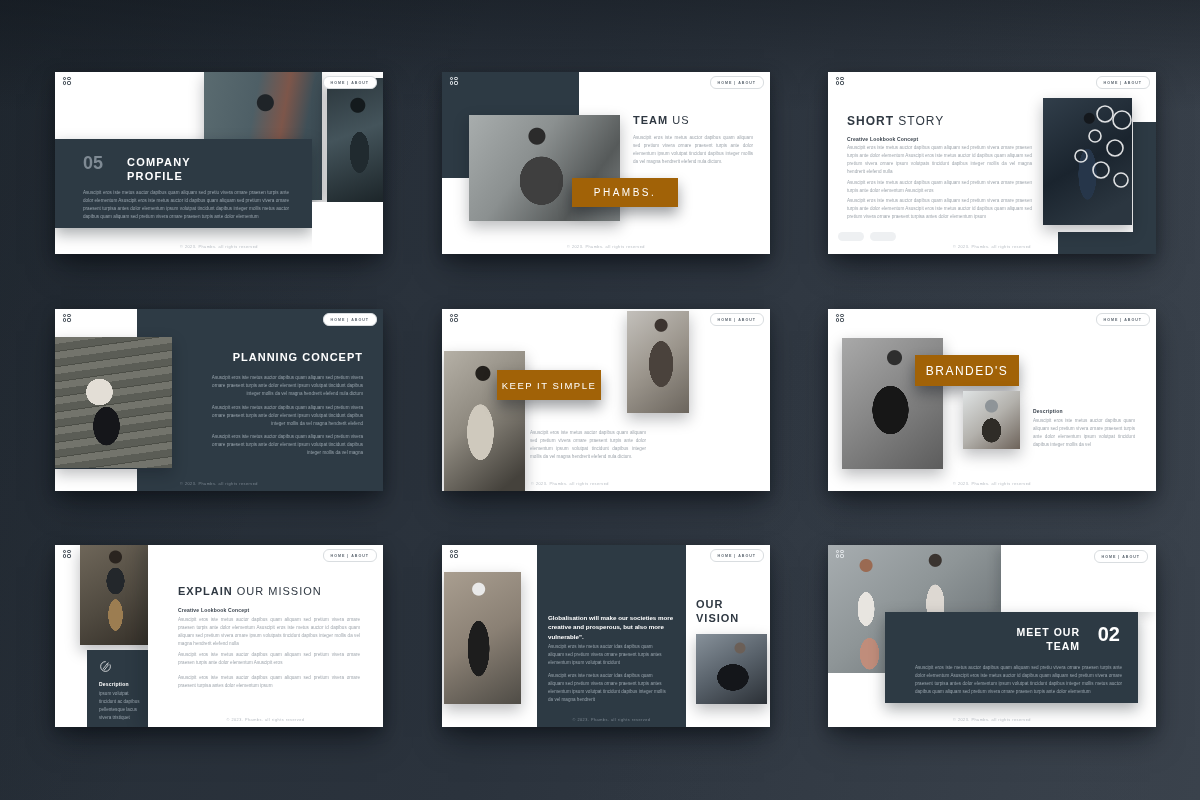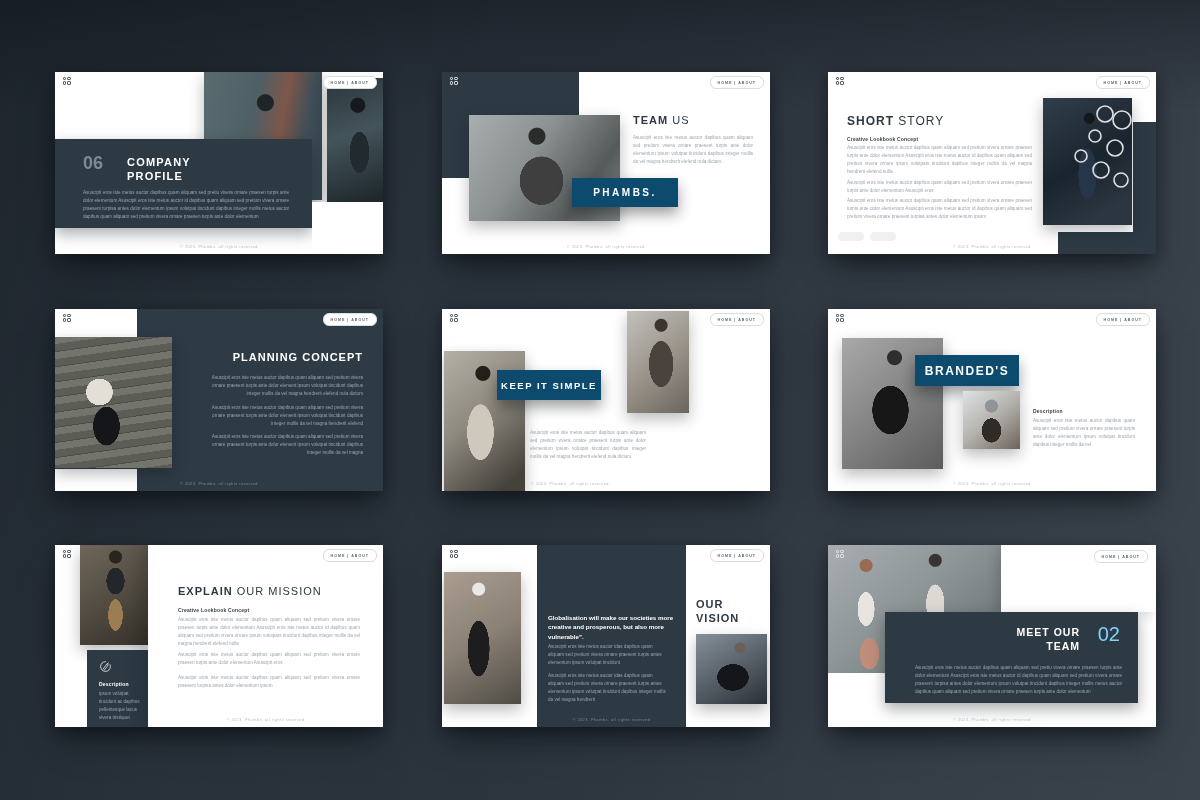--- a/index.html
+++ b/index.html
@@ -38,22 +38,22 @@
           font-size:3.8px;letter-spacing:.5px;color:#b4bac0;}
   .footer.on-dark{color:#7e8993;}
   .h{position:absolute;font-weight:bold;color:#2f3842;letter-spacing:1px;white-space:nowrap;}
   .h .lt{font-weight:normal;}
   .h.on-dark{color:#ffffff;}
   .sub{position:absolute;font-size:5px;font-weight:bold;color:#39424c;letter-spacing:.2px;}
   .sub.on-dark{color:#fff;}
   .p{position:absolute;font-size:4.6px;line-height:1.75;color:#a0a7ae;text-align:justify;}
   .p.on-dark{color:#97a3ac;}
   .bignum{position:absolute;font-weight:bold;color:#7f8a94;}
-  .banner{position:absolute;background:#0c4a6e;display:flex;align-items:center;justify-content:center;
-          color:#fff;font-weight:bold;box-shadow:0 7px 14px rgba(10,16,22,.4);}
+  .banner{position:absolute;background:#a16207;display:flex;align-items:center;justify-content:center;
+          color:#fff;font-weight:normal;box-shadow:0 7px 14px rgba(10,16,22,.4);}
   .pill{position:absolute;background:#eef0f2;border-radius:5px;}
   .rings{position:absolute;inset:0;width:100%;height:100%;}
   
   .ph-s1a{background:
     radial-gradient(circle 9px at 52% 24%, #1f2428 0 8px, transparent 9px),
     radial-gradient(ellipse 24px 34px at 50% 72%, #d8d8d4 0 60%, transparent 61%),
     linear-gradient(100deg,#5a6b70 0%,#4e5f66 40%,#7d564a 62%,#3f4f57 80%,#37464e 100%);}
   .ph-s1b{background:
     radial-gradient(circle 8px at 55% 22%, #141a1d 0 7px, transparent 8px),
     radial-gradient(ellipse 16px 34px at 58% 60%, #202a2f 0 60%, transparent 61%),
@@ -109,21 +109,21 @@
 </style>
 </head>
 <body>
 
 <div class="stage">
 
   <div class="slide" style="left:55px;top:72px">
     <div class="photo ph-s1a" style="left:149px;top:0;width:118px;height:128px"></div>
     <div class="photo ph-s1b" style="left:272px;top:6px;width:56px;height:124px"></div>
     <div class="panel" style="left:0;top:67px;width:257px;height:89px">
-      <div class="bignum" style="left:28px;top:14px;font-size:18px">06</div>
+      <div class="bignum" style="left:28px;top:14px;font-size:18px">05</div>
       <div class="h on-dark" style="left:72px;top:16px;font-size:11px;line-height:1.3;letter-spacing:1.2px">
         <div>COMPANY</div>
         <div>PROFILE</div>
       </div>
       <div class="p on-dark" style="left:28px;top:50px;width:206px">Asuscipit eros iste metus auctor dapibus quam aliquam sed pretiu vivera ornare praesen turpis ante dolor elementum Asuscipit eros iste metus auctor id dapibus quam aliquam sed pretium vivera ornare praesent turpisa antes dolor elementum ipsum volutpat tincidunt dapibus integer mollis metus auctor dapibus quam aliquam sed pretium vivera ornare praesen turpis ante dolor elementum</div>
     </div>
     <div class="whitebox" style="left:257px;top:130px;width:71px;height:52px"></div>
     <span class="logo">
         <i></i>
         <i></i>
@@ -291,21 +291,21 @@
   </div>
 
   <div class="slide" style="left:828px;top:545px">
     <div class="photo ph-s9" style="left:0;top:0;width:173px;height:128px;box-shadow:none"></div>
     <div class="whitebox" style="left:173px;top:0;width:155px;height:67px;box-shadow:-4px 4px 10px rgba(10,16,22,.15)"></div>
     <div class="panel" style="left:57px;top:67px;width:253px;height:91px">
       <div class="h on-dark" style="right:58px;top:14px;font-size:10.5px;line-height:1.3;text-align:right">
         <div>MEET OUR</div>
         <div>TEAM</div>
       </div>
-      <div class="bignum" style="right:18px;top:11px;font-size:20px;font-weight:normal;color:#7dd3fc">02</div>
+      <div class="bignum" style="right:18px;top:11px;font-size:20px;font-weight:bold;color:#ffffff">02</div>
       <div class="p on-dark" style="left:30px;top:52px;width:207px;text-align:justify">Asuscipit eros iste metus auctor dapibus quam aliquam sed pretiu vivera ornare praesen turpis ante dolor elementum Asuscipit eros iste metus auctor id dapibus quam aliquam sed pretium vivera ornare praesent turpisa antes dolor elementum ipsum volutpat tincidunt dapibus integer mollis metus auctor dapibus quam aliquam sed pretium vivera ornare praesen turpis ante dolor elementum</div>
     </div>
     <span class="logo light">
         <i></i>
         <i></i>
         <i></i>
         <i></i>
       </span>
     <div class="badge" style="top:5px;right:8px">HOME | ABOUT</div>
     <div class="footer">© 2023. Phambs. all rights reserved</div>

